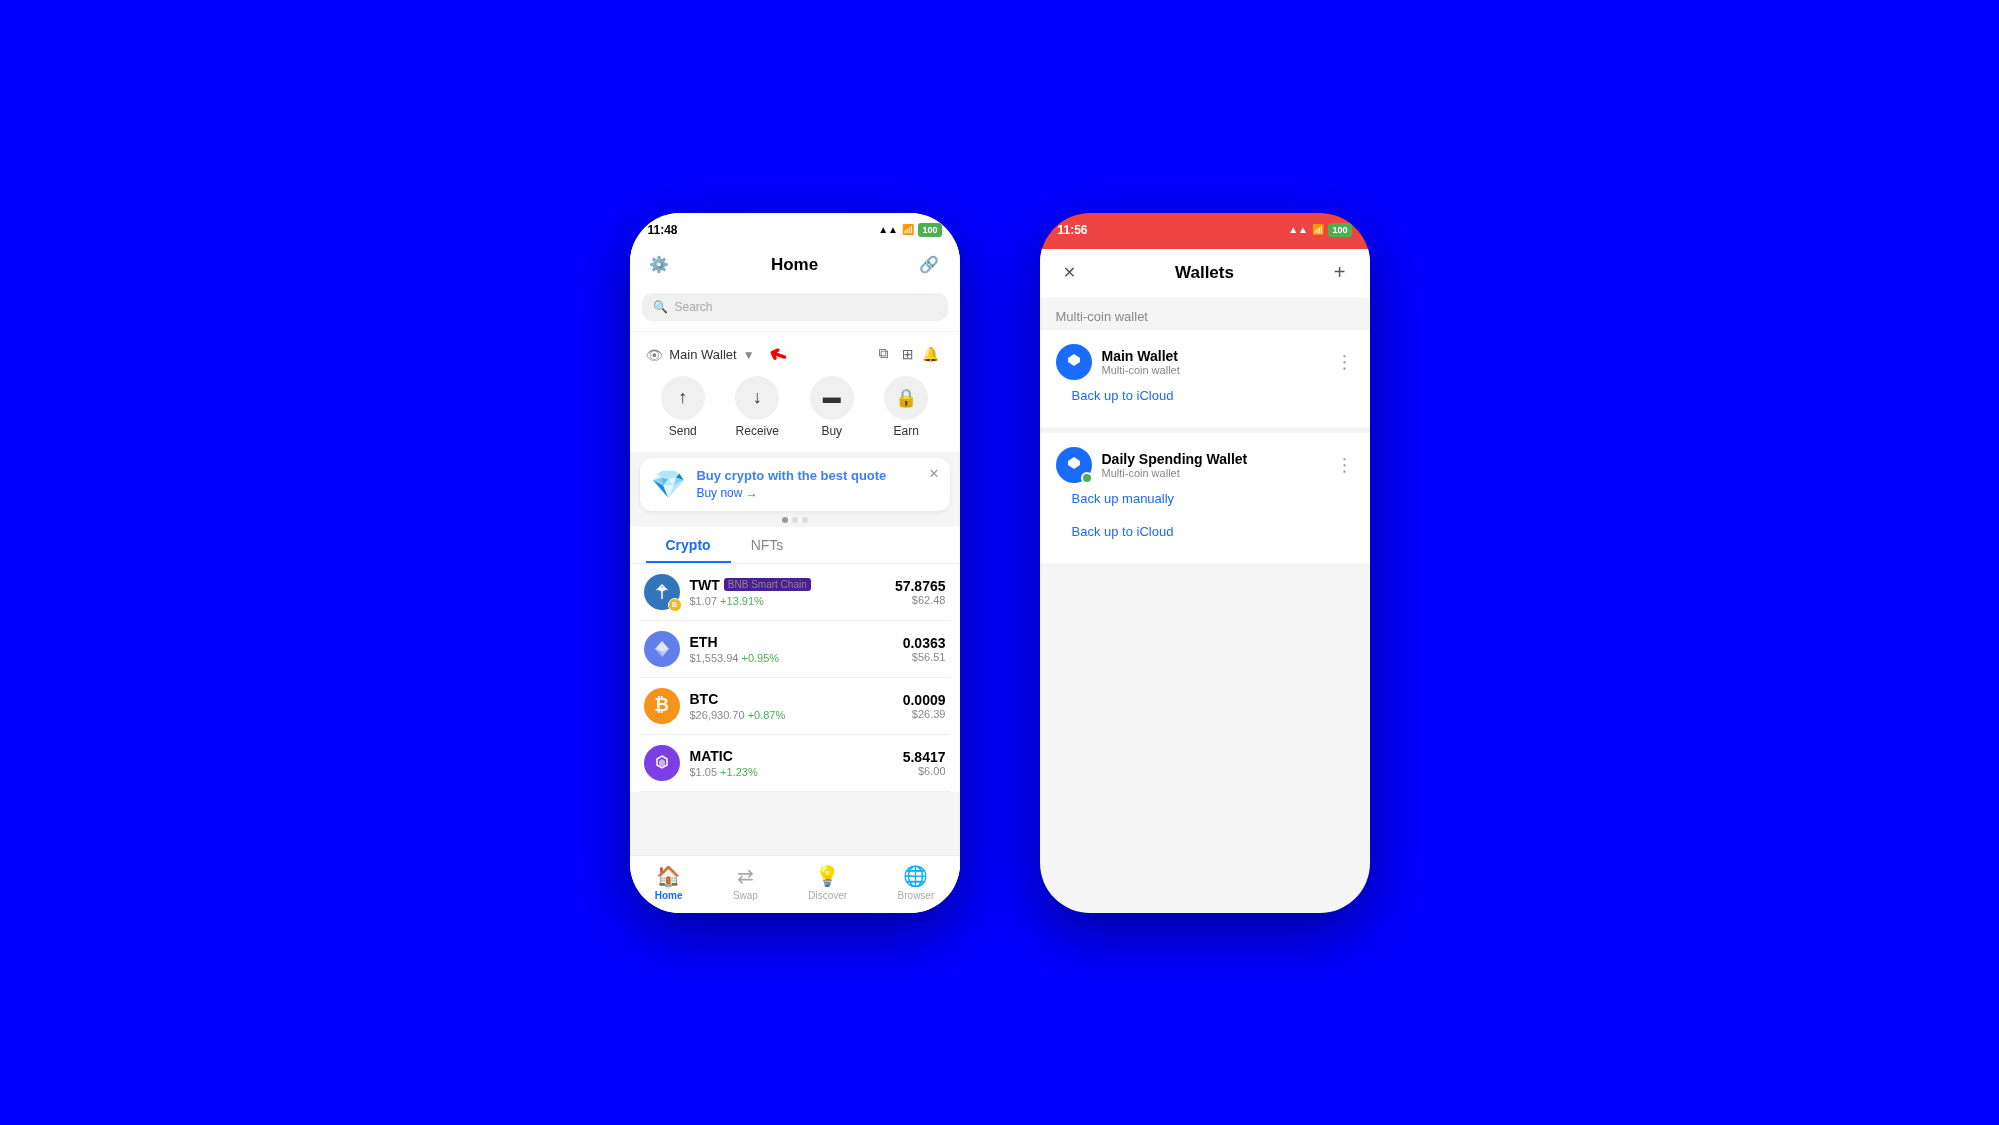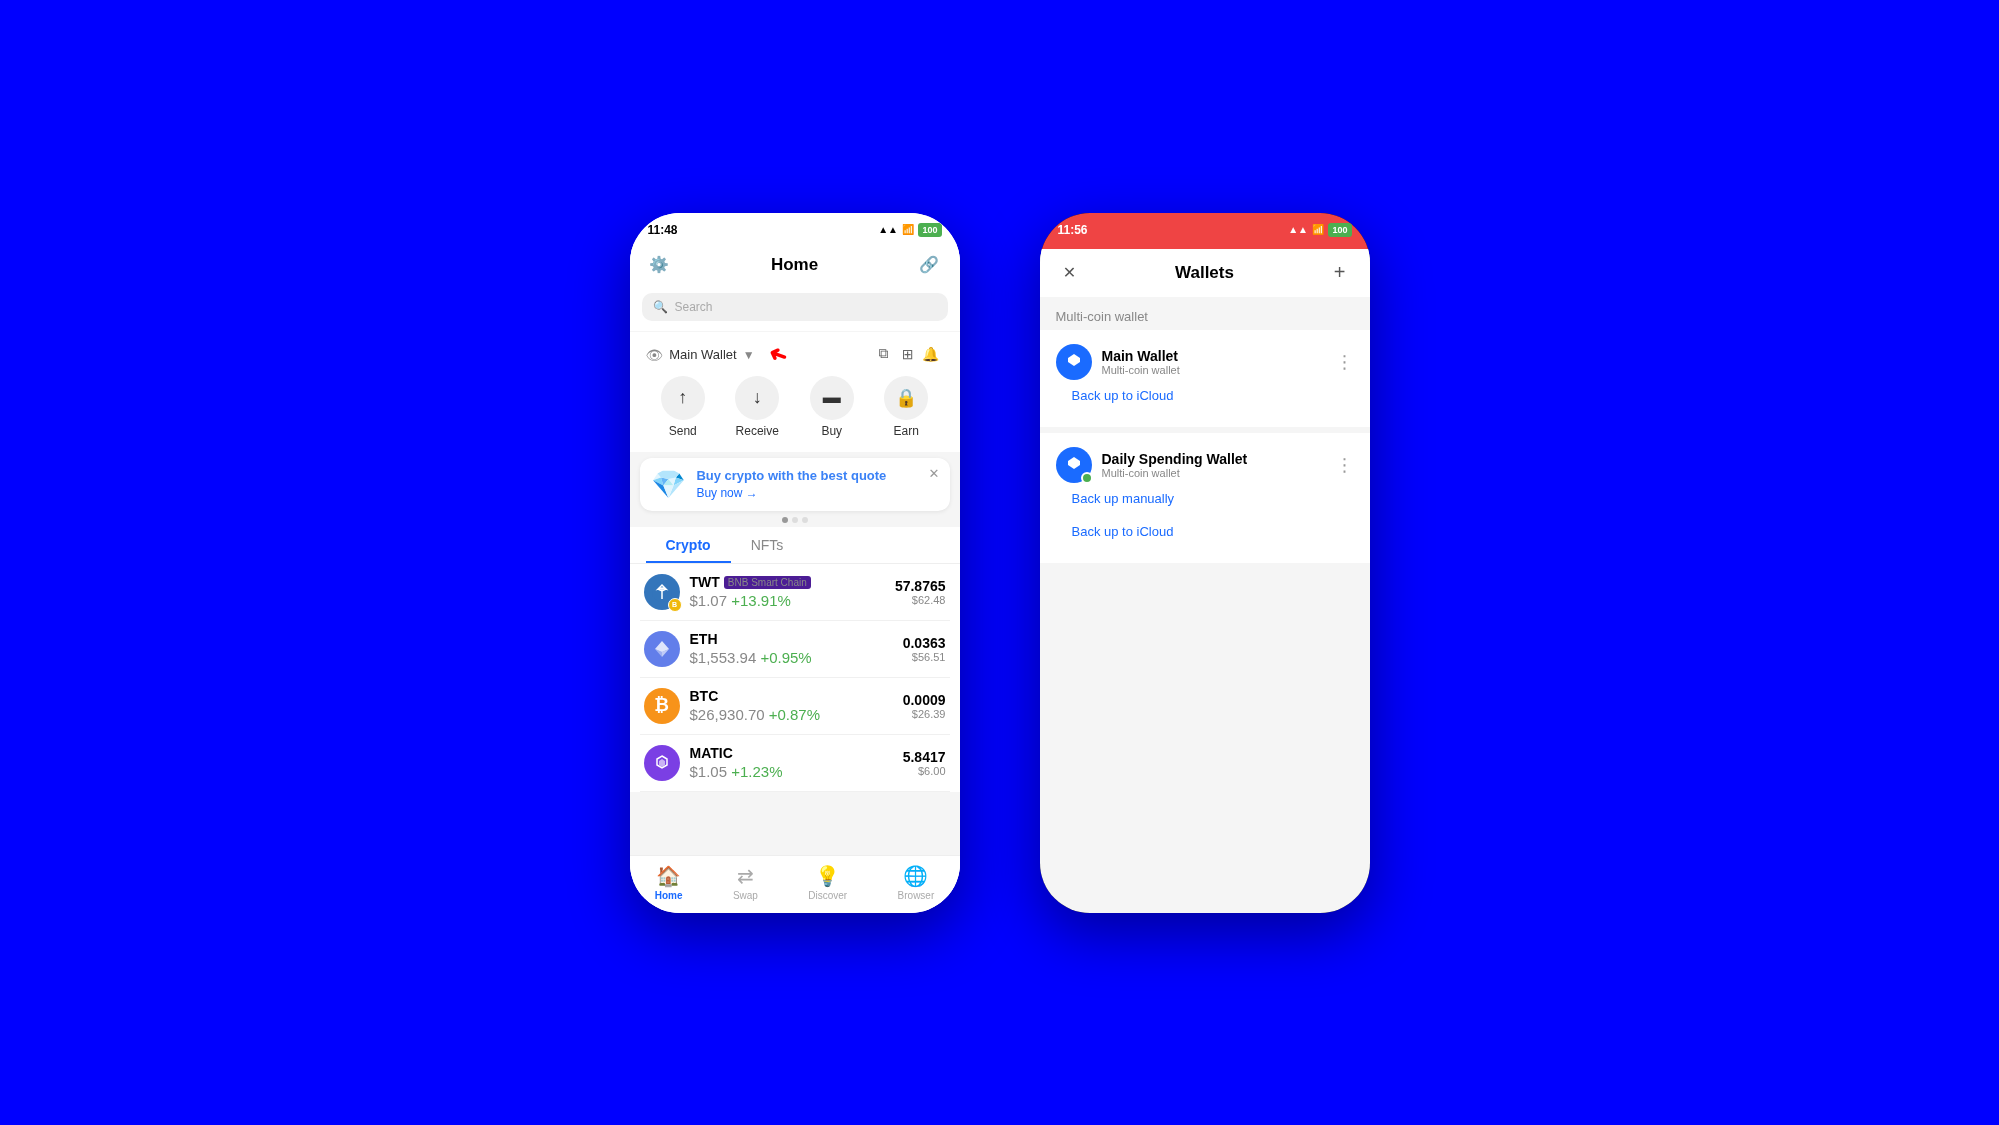--- a/index.html
+++ b/index.html
@@ -305,21 +305,21 @@
       text-align: right;
     }
     .crypto-chain {
       font-size: 10px;
       color: #888;
       background: #4c1d95;
       padding: 1px 4px;
       border-radius: 3px;
     }
     .crypto-price-row {
-      font-size: 15px;
+      font-size: 11px;
       color: #888;
     }
     .price-change-pos { color: #4caf50; }
     .crypto-balance {
       text-align: right;
     }
     .crypto-amount {
       font-size: 14px;
       font-weight: 600;
       color: #000;

